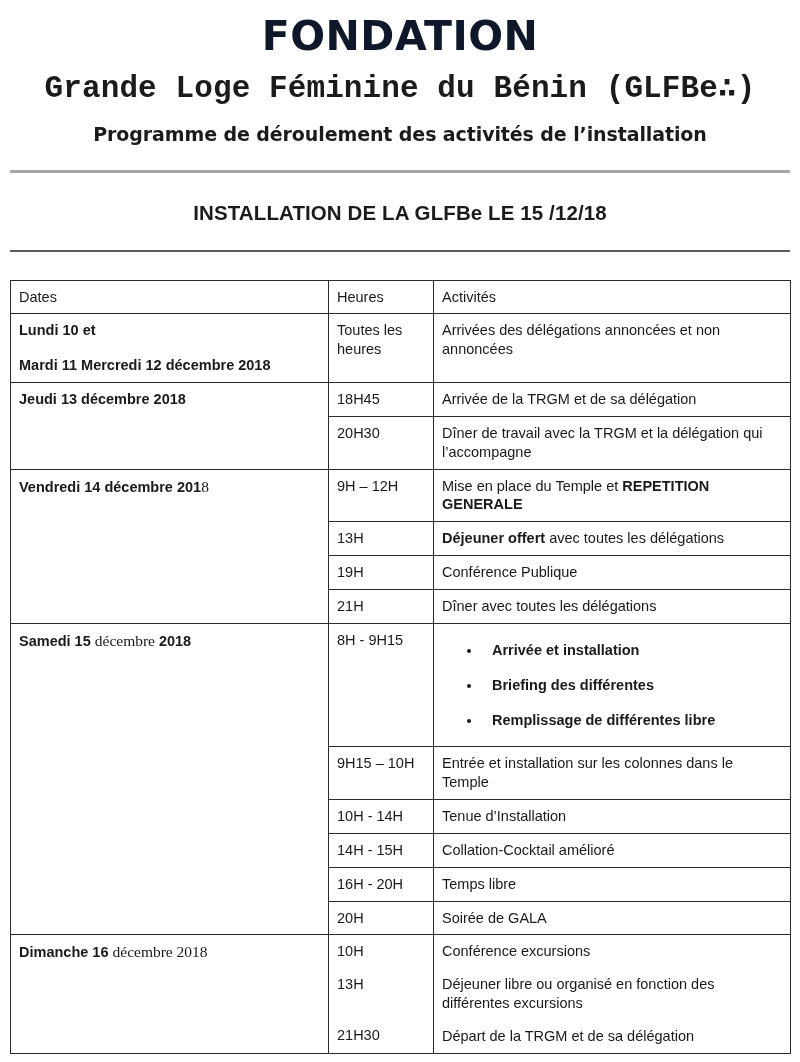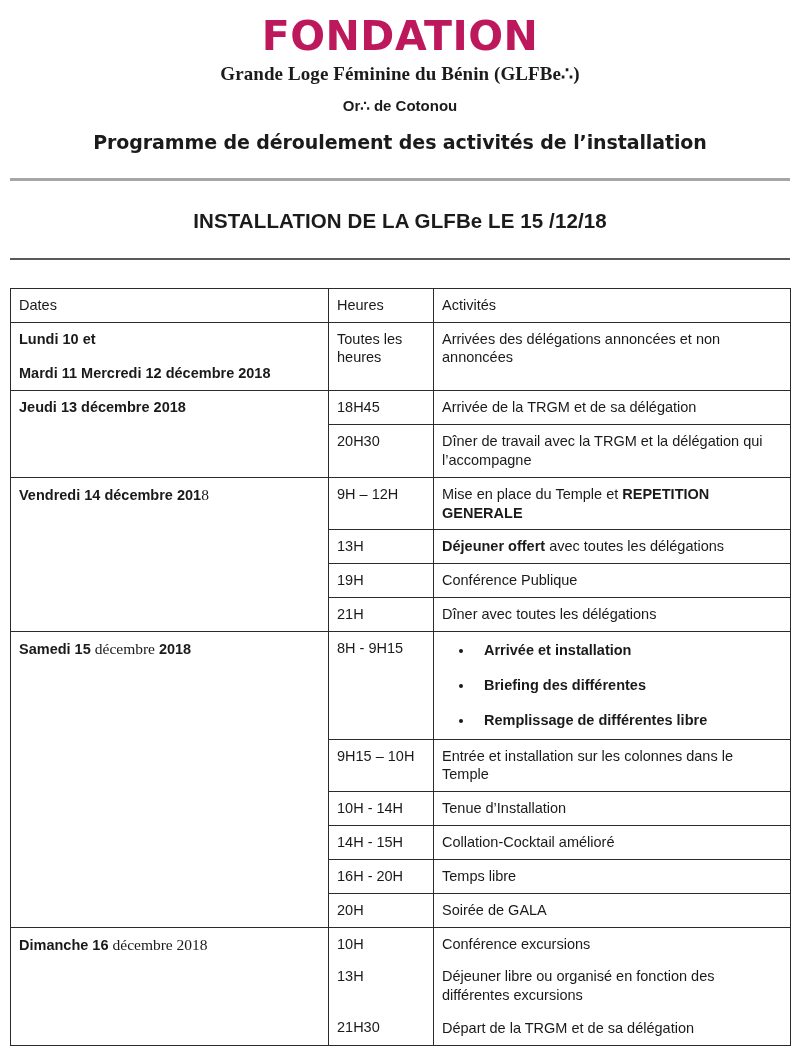--- a/index.html
+++ b/index.html
@@ -27,31 +27,31 @@
   .masthead {
     text-align: center;
     padding-top: 14px;
   }
   .org-title {
     font-family: "DejaVu Sans", sans-serif;
     font-weight: bold;
     font-size: 41px;
     letter-spacing: 0.5px;
     line-height: 1.1;
-    color: #be185d;
+    color: #0f172a;
     margin: 0;
   }
   .org-subtitle {
-    font-family: Liberation Serif, serif;
-    font-weight: bold;
-    font-size: 19px;
+    font-family: Liberation Mono, monospace;
+    font-weight: bold;
+    font-size: 31px;
     letter-spacing: 0.1px;
     line-height: 1.15;
     color: #1b1b1b;
-    margin: 4px 0 0 0;
+    margin: 12px 0 0 0;
   }
   .org-orient {
     font-family: "Liberation Sans", sans-serif;
     font-weight: bold;
     font-size: 15px;
     line-height: 1.2;
     color: #1b1b1b;
     margin: 12px 0 0 0;
   }
   .org-program {
@@ -123,21 +123,21 @@
   .serif {
     font-family: "Liberation Serif", serif;
     font-weight: normal;
     font-size: 15.5px;
   }
 
   .stack-line { display: block; }
   .stack-line + .stack-line { margin-top: 16px; }
 
   .bullets {
-    margin: 0;
+    margin: 8px;
     padding: 2px 0 2px 26px;
     list-style: disc;
   }
   .bullets li {
     font-weight: bold;
     margin: 0 0 0 6px;
     padding-left: 10px;
     line-height: 1.3;
   }
   .bullets li + li { margin-top: 16px; }
@@ -153,21 +153,20 @@
   td.mid { vertical-align: middle; }
 </style>
 </head>
 <body>
 
 <div class="page">
 
   <div class="masthead">
     <div class="org-title">FONDATION</div>
     <div class="org-subtitle">Grande Loge Féminine du Bénin (GLFBe∴)</div>
-    <div class="org-orient">Or∴ de Cotonou</div>
     <div class="org-program">Programme de déroulement des activités de l’installation</div>
   </div>
 
   <hr class="rule rule-top">
 
   <div class="section-heading">INSTALLATION DE LA GLFBe LE 15 /12/18</div>
 
   <hr class="rule rule-bottom">
 
   <div class="sched-wrap">

